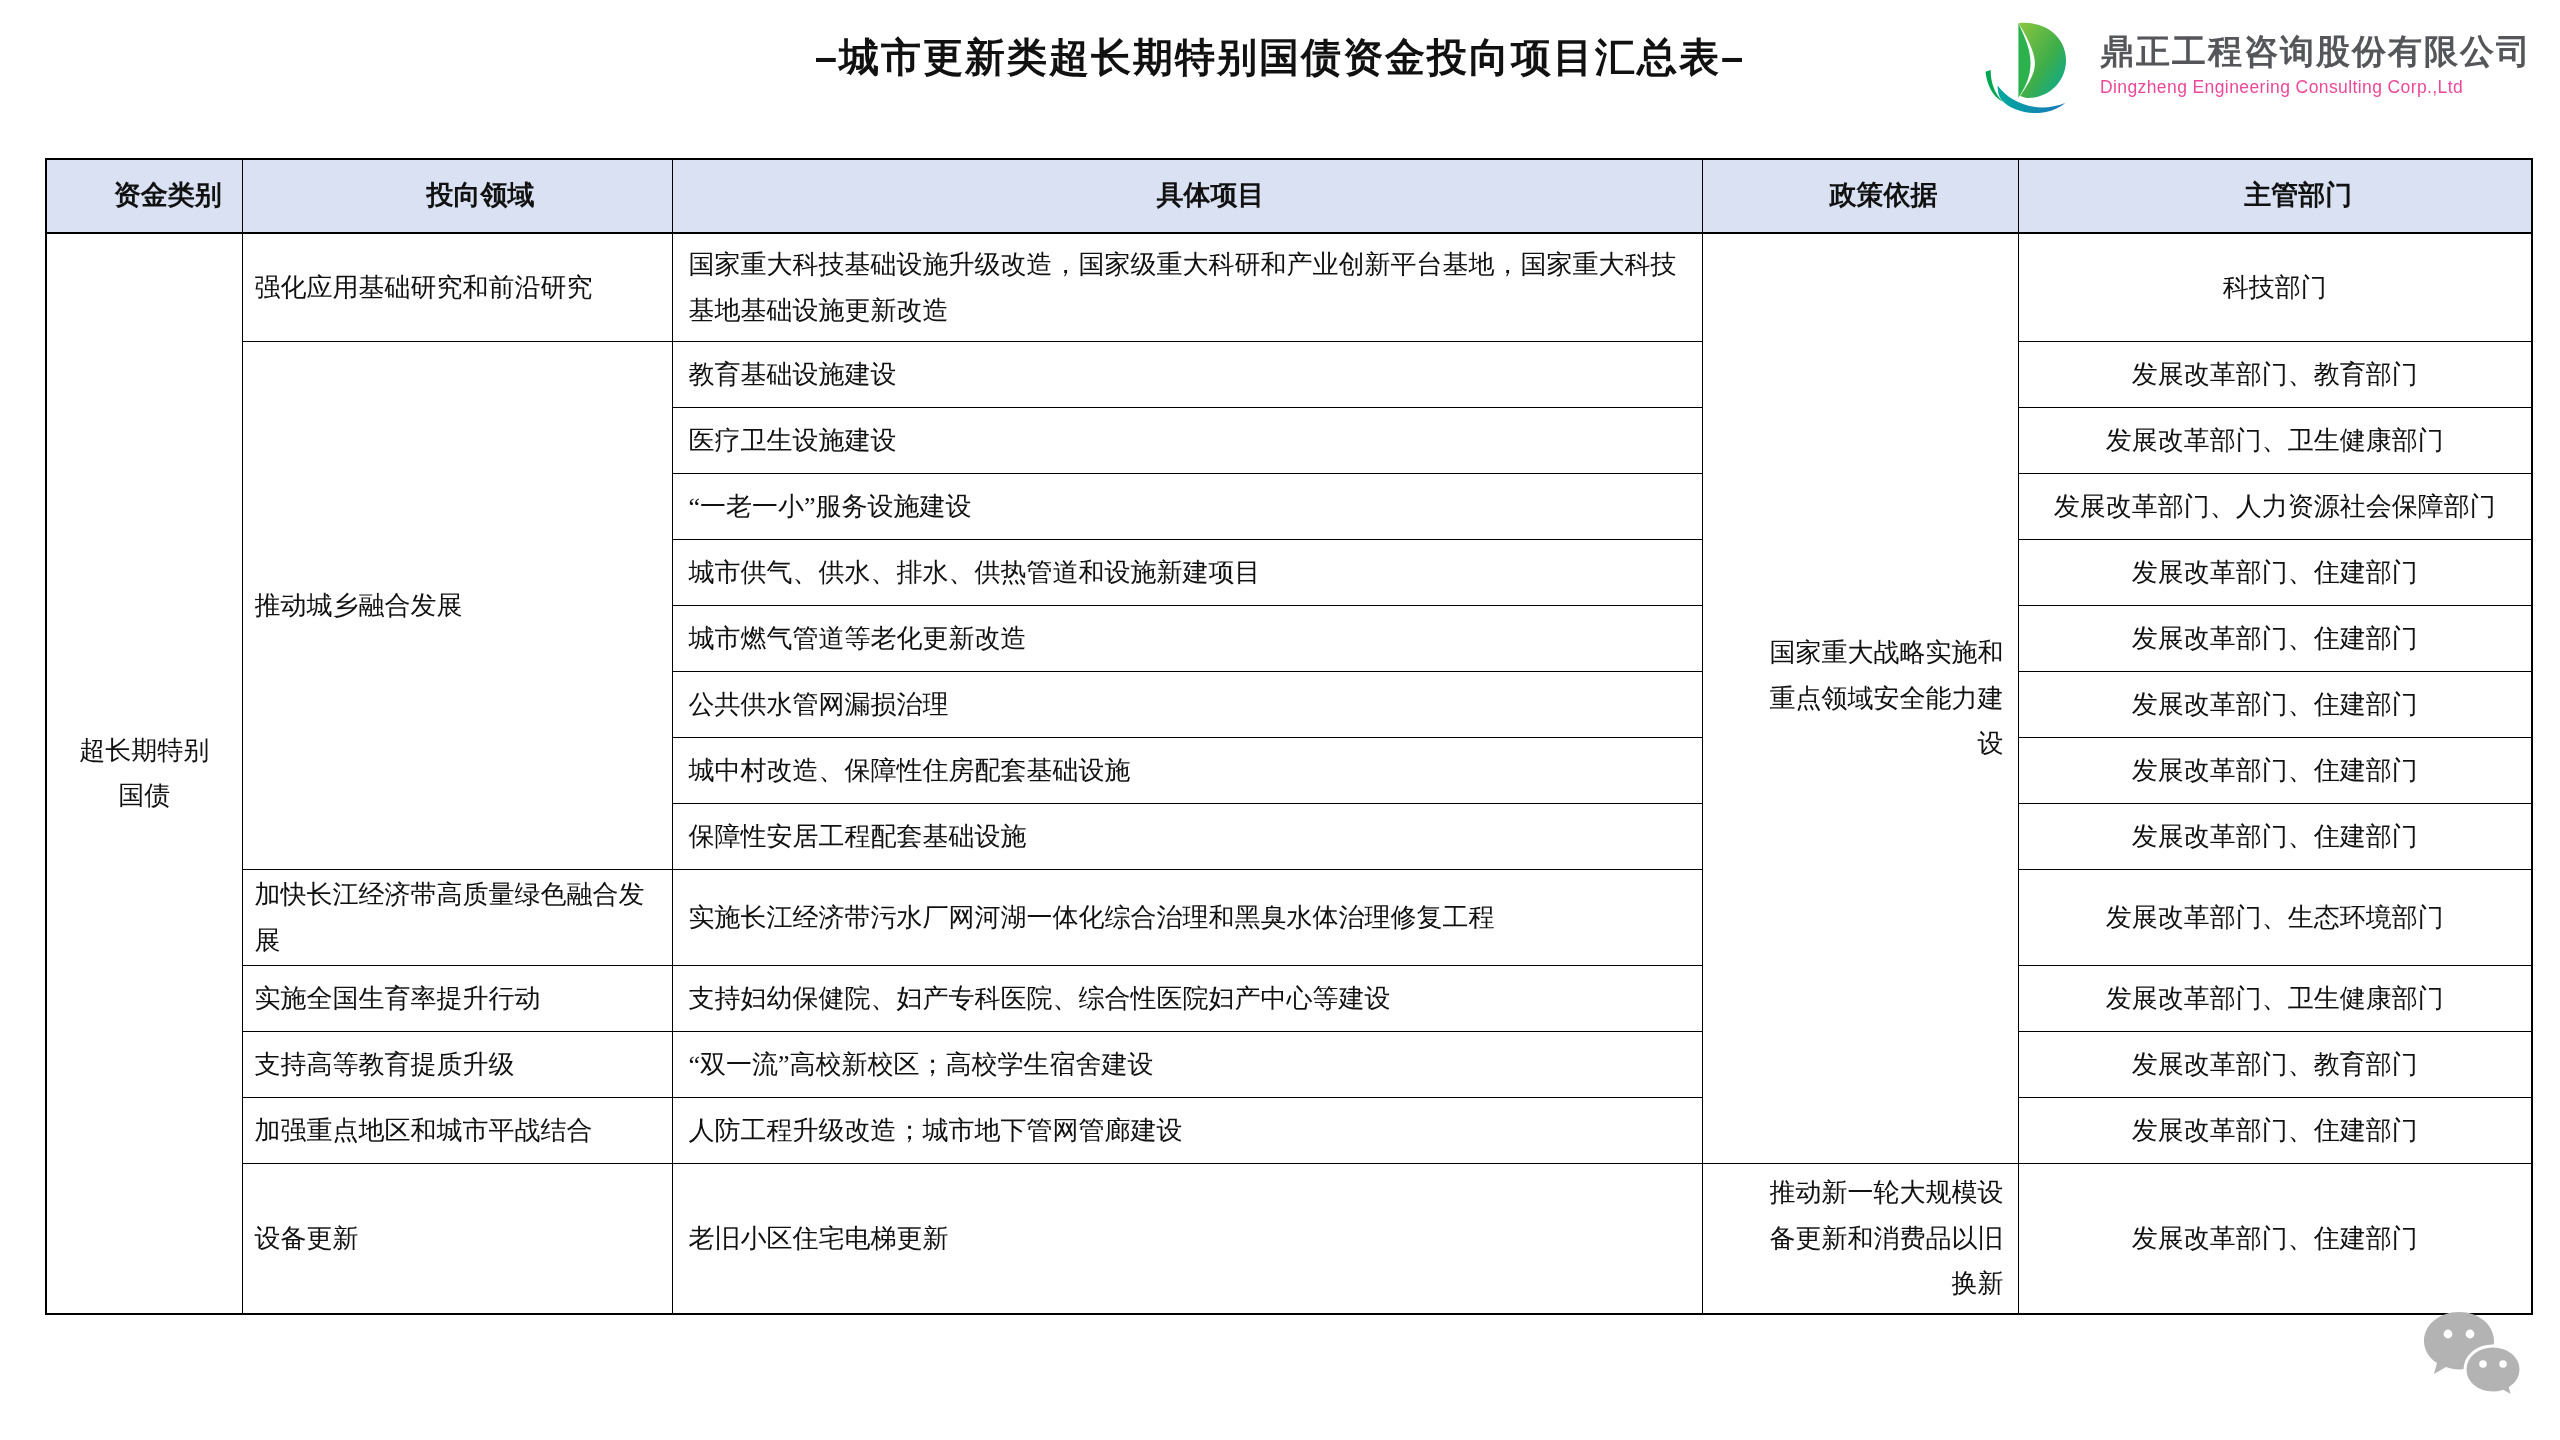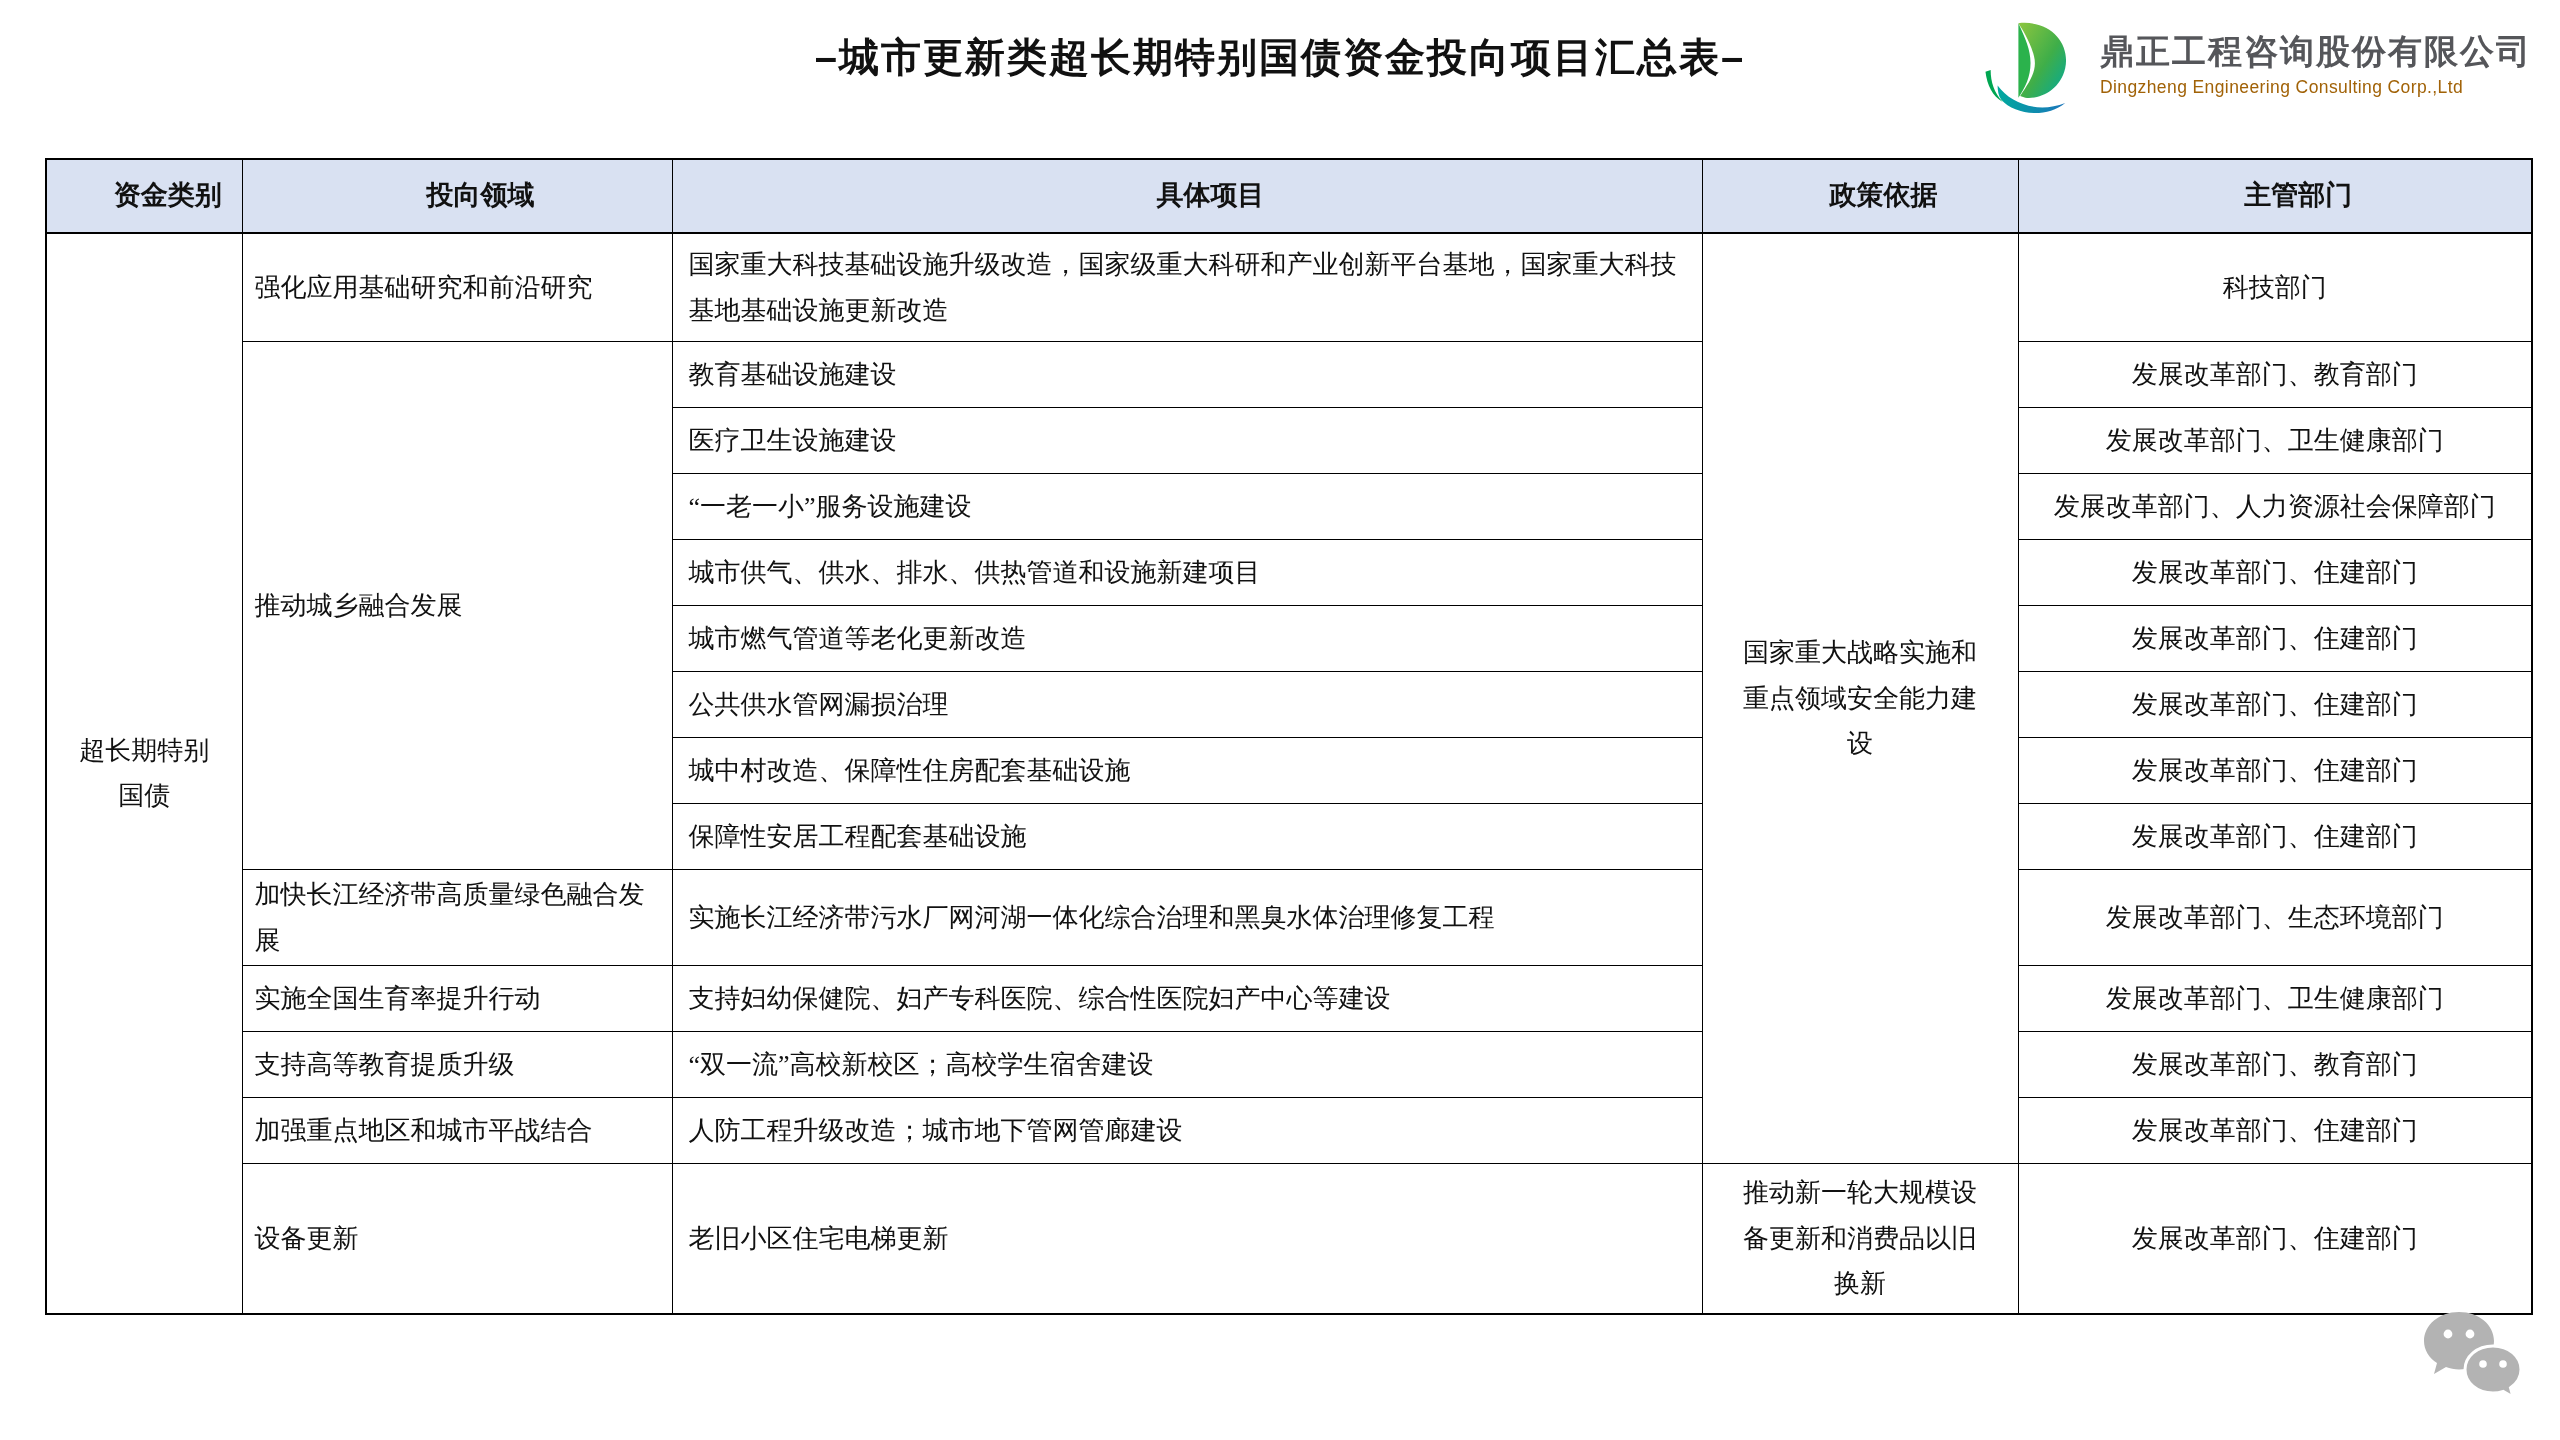--- a/index.html
+++ b/index.html
@@ -28,21 +28,21 @@
     display:flex;align-items:flex-start;gap:14px;
   }
   .logo-mark{width:104px;height:104px;flex:0 0 auto;}
   .logo-text{display:flex;flex-direction:column;padding-top:14px;}
   .logo-cn{
     font-family:"Liberation Sans","DejaVu Sans",sans-serif;
     font-weight:bold;font-size:34px;color:#55565a;letter-spacing:2px;line-height:1.15;
   }
   .logo-en{
     font-family:"Liberation Sans","DejaVu Sans",sans-serif;
-    font-size:17.5px;color:#a16207;letter-spacing:0.4px;margin-top:6px;
+    font-size:17.5px;color:#ec4899;letter-spacing:0.4px;margin-top:6px;
   }
   
   .tbl-wrap{position:absolute;left:45px;top:158px;}
   table.main{
     border-collapse:collapse;
     table-layout:fixed;
     width:2486px;
     border:2px solid #000;
   }
   table.main th, table.main td{
@@ -62,21 +62,21 @@
     padding-left:48px;
   }
   .hdr{height:74px;}
   .rh-xl{height:106px;}
   .rh-s{height:66px;}
   .rh-m{height:96px;}
   .rh-b{height:150px;}
   .c-fund{text-align:center;white-space:pre-line;padding:0 8px;}
   .c-field{text-align:left;padding:0 12px;}
   .c-proj{text-align:left;padding:8px 16px;line-height:1.9;}
-  .c-policy{text-align:center;padding:0 14px;white-space:pre-line;line-height:1.8;margin-top:32px;}
+  .c-policy{text-align:right;padding:0 14px;white-space:pre-line;line-height:1.8;margin-top:32px;}
   .c-dept{text-align:center;padding:0 4px;}
   
   .watermark{
     position:absolute;
     top:1308px;right:38px;
     display:flex;align-items:center;gap:18px;
     color:#b3b3b3;
   }
   .wm-icon{width:100px;height:92px;flex:0 0 auto;}
   .wm-text{

